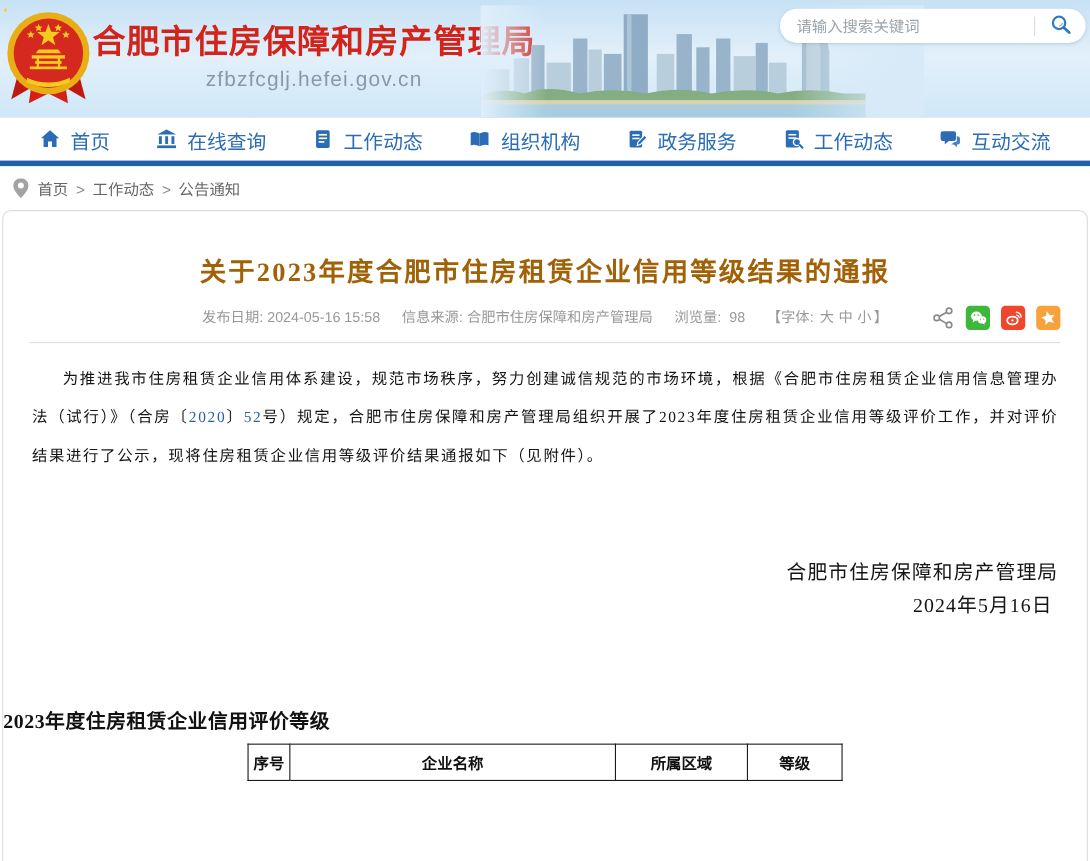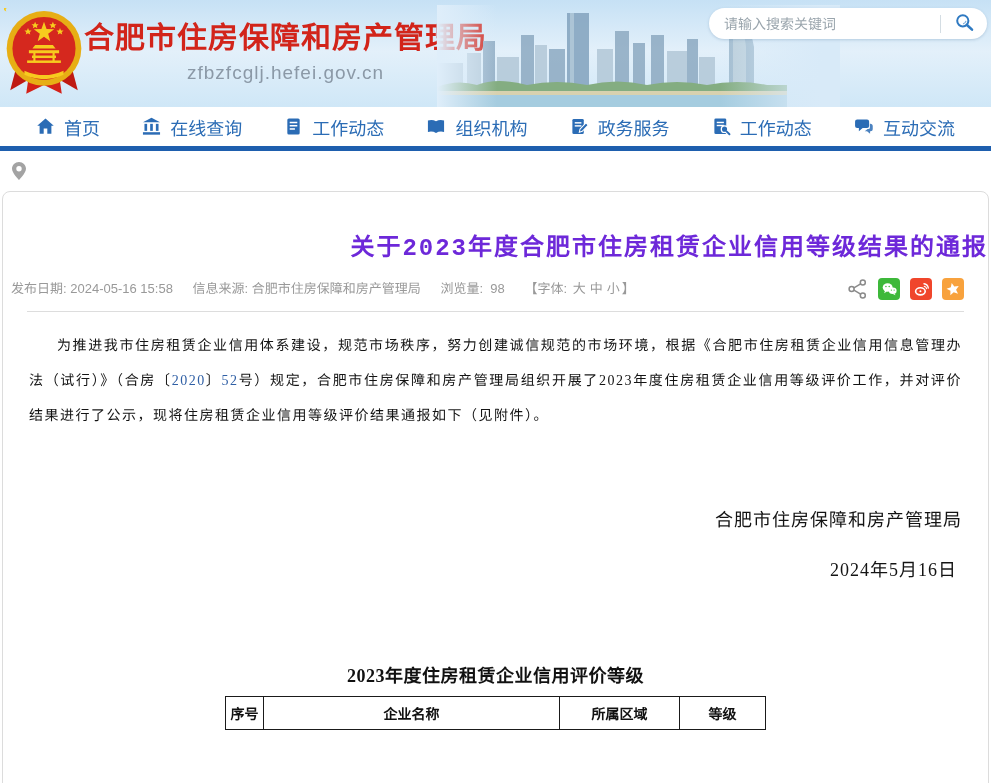--- a/index.html
+++ b/index.html
@@ -33,42 +33,42 @@
   .nav-item .nav-icon{line-height:0}
   
   .breadcrumb{height:40px;display:flex;align-items:center;padding-left:12px;
     color:#666;font-size:14px}
   .breadcrumb .pin{line-height:0;margin-right:8px}
   .crumb{cursor:pointer}
   .crumb-sep{color:#888;margin:0 7px}
   
   .content{margin:0 2px;border:1px solid #dcdcdc;border-radius:8px;height:700px;
     padding-top:35px;background:#fff;overflow:hidden}
-  .article-title{text-align:right;font-family:Liberation Mono, monospace;
-    font-size:24px;font-weight:bold;color:#6d28d9;letter-spacing:2px}
-  .meta-row{position:relative;margin-top:15px;height:24px;text-align:left;
+  .article-title{text-align:center;font-family:Liberation Serif, serif;
+    font-size:24px;font-weight:bold;color:#a16207;letter-spacing:2px}
+  .meta-row{position:relative;margin-top:15px;height:24px;text-align:center;
     font-size:13px;color:#999;line-height:24px}
   .meta-item{margin:0 8px;white-space:nowrap}
   .font-opt{cursor:pointer;margin:0 2px}
   .share{position:absolute;right:24px;top:1px;display:flex;align-items:center;gap:10px}
   .share-plain{line-height:0;cursor:pointer}
   .share-badge{width:22px;height:22px;border-radius:4px;display:flex;align-items:center;
     justify-content:center;cursor:pointer;line-height:0}
   .meta-divider{border:none;border-top:1px solid #ddd;margin:10px 24px 0}
   
   .article-body{padding:16px 26px 0;font-family:"Liberation Serif","DejaVu Serif",serif;
     font-size:14px;line-height:35px;color:#141414;text-align:justify;letter-spacing:1.5px}
   .article-body p{text-indent:2em}
   .seg-blue{color:#2f5fa5}
   .signature{margin-top:72px;padding-right:26px;text-align:right;
     font-family:"Liberation Serif","DejaVu Serif",serif;font-size:18px;color:#141414;letter-spacing:1px}
-  .sig-date{margin-top:24px;padding-right:5px}
+  .sig-date{margin-top:4px;padding-right:5px}
   
   .attachment{margin-top:80px}
-  .table-title{text-align:center;font-family:"Liberation Serif","DejaVu Serif",serif;
+  .table-title{font-family:"Liberation Serif","DejaVu Serif",serif;
     font-size:18px;font-weight:bold;color:#111;letter-spacing:.5px}
   table.credit{margin:9px auto 0;border-collapse:collapse;table-layout:fixed;width:540px;background:#fff}
   table.credit th,table.credit td{border:1px solid #1a1a1a;text-align:center;
     font-size:14px;color:#111;padding:0}
   table.credit th{font-family:"Liberation Serif","DejaVu Serif",serif;font-weight:bold;height:33px}
 </style>
 </head>
 <body>
 
 <header class="header">
@@ -206,20 +206,21 @@
       <span>互动交流</span>
     </div>
   </nav>
 
 <div class="breadcrumb">
   <span class="pin">
     <svg width="14" height="18" viewBox="0 0 14 18">
       <path fill-rule="evenodd" fill="#a3a3a3" d="M7 0 C3.1 0 0 3 0 6.8 C0 11.2 7 18 7 18 C7 18 14 11.2 14 6.8 C14 3 10.9 0 7 0 Z M7 9.4 A2.7 2.7 0 1 1 7 4 A2.7 2.7 0 0 1 7 9.4 Z"></path>
     </svg>
   </span>
+  <span id="crumbs"><span class="crumb">首页</span><span class="crumb-sep">&gt;</span><span class="crumb">工作动态</span><span class="crumb-sep">&gt;</span><span class="crumb">公告通知</span></span>
 </div>
 
 <main class="content">
   <h1 class="article-title">关于2023年度合肥市住房租赁企业信用等级结果的通报</h1>
 
   <div class="meta-row">
     <span class="meta-item"><span>发布日期:</span> <span>2024-05-16 15:58</span></span>
     <span class="meta-item"><span>信息来源:</span> <span>合肥市住房保障和房产管理局</span></span>
     <span class="meta-item"><span>浏览量:</span>&nbsp;&nbsp;<span>98</span></span>
     <span class="meta-item" id="font-control"><span>【字体:</span> <span class="font-opt">大</span><span class="font-opt">中</span><span class="font-opt">小</span><span>】</span></span>

